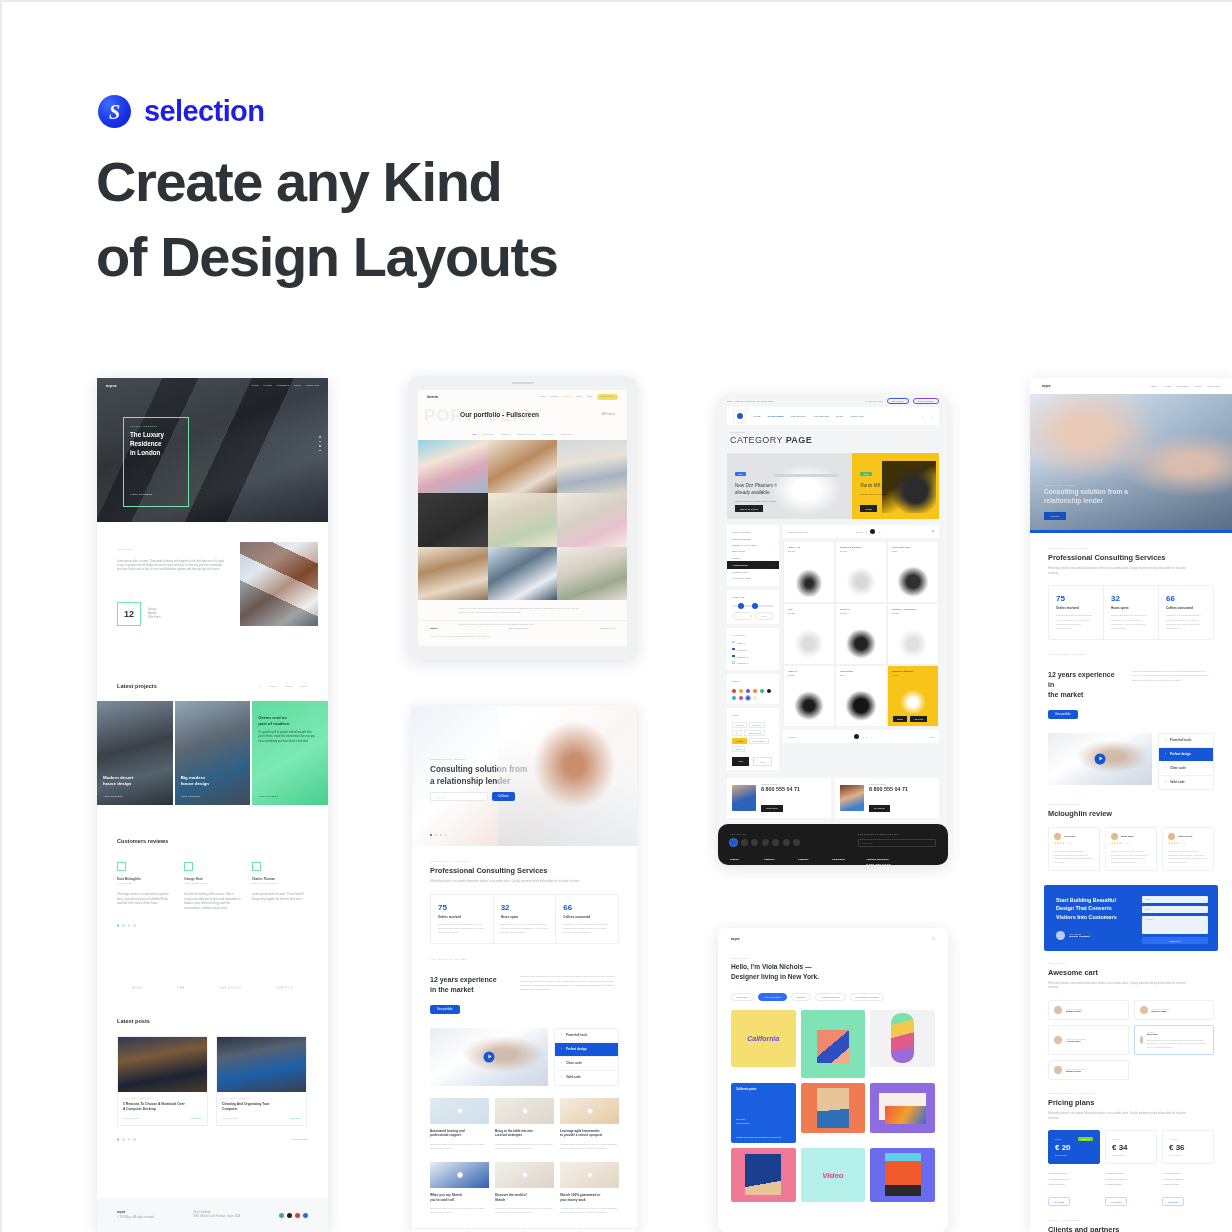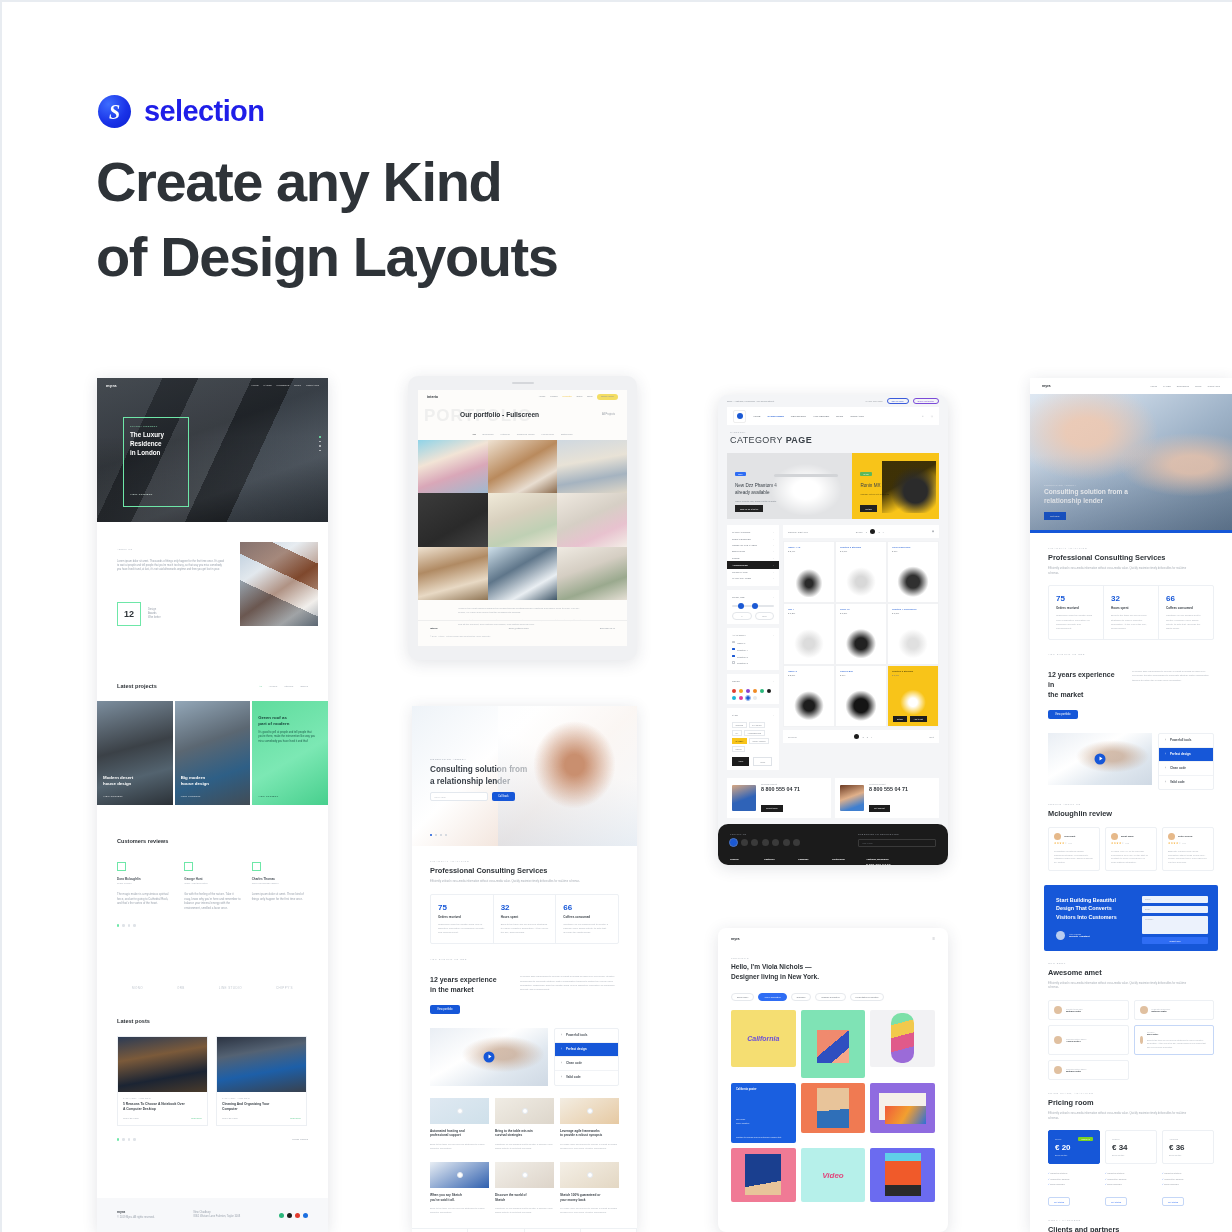--- a/index.html
+++ b/index.html
@@ -1153,21 +1153,21 @@
     <div class="ctaauthor">
       <div class="av"></div>
       <div>
         <div class="t1">Viola Managh</div>
         <div class="t2">Website Assistant</div>
       </div>
     </div>
   </div>
   <div class="sec-pad" style="padding-top:11px">
     <div class="eyebrow">OUR BEST</div>
-    <h3 class="sec-h">Awesome amet</h3>
+    <h3 class="sec-h">Awesome cart</h3>
     <p class="sec-p" style="width:140px">Efficiently unleash cross-media information without cross-media value. Quickly maximize timely deliverables for real-time schemas.</p>
     <div class="teamgrid">
       <div class="teamcard">
           <div class="av"></div>
           <div>
             <div class="r">Country team lead</div>
             <div class="n">Mitchell Rath</div>
           </div>
         </div>
       <div class="teamcard">
@@ -1194,21 +1194,21 @@
         </div>
       <div class="teamcard">
           <div class="av"></div>
           <div>
             <div class="r">Chief Executive Officer</div>
             <div class="n">Mitchell Rath</div>
           </div>
         </div>
     </div>
     <div class="eyebrow" style="margin-top:12px">PRICE PLANS, ANALYTICS</div>
-    <h3 class="sec-h">Pricing room</h3>
+    <h3 class="sec-h">Pricing plans</h3>
     <p class="sec-p" style="width:140px">Efficiently unleash cross-media information without cross-media value. Quickly maximize timely deliverables for real-time schemas.</p>
     <div class="price3">
       <div class="pcard2 on" style="position:relative">
         <span class="poplbl">POPULAR</span>
         <div class="pl">Novice</div>
         <div class="pv">€  20</div>
         <div class="pm">Billed monthly</div>
       </div>
       <div class="pcard2">
         <div class="pl">Medium</div>

